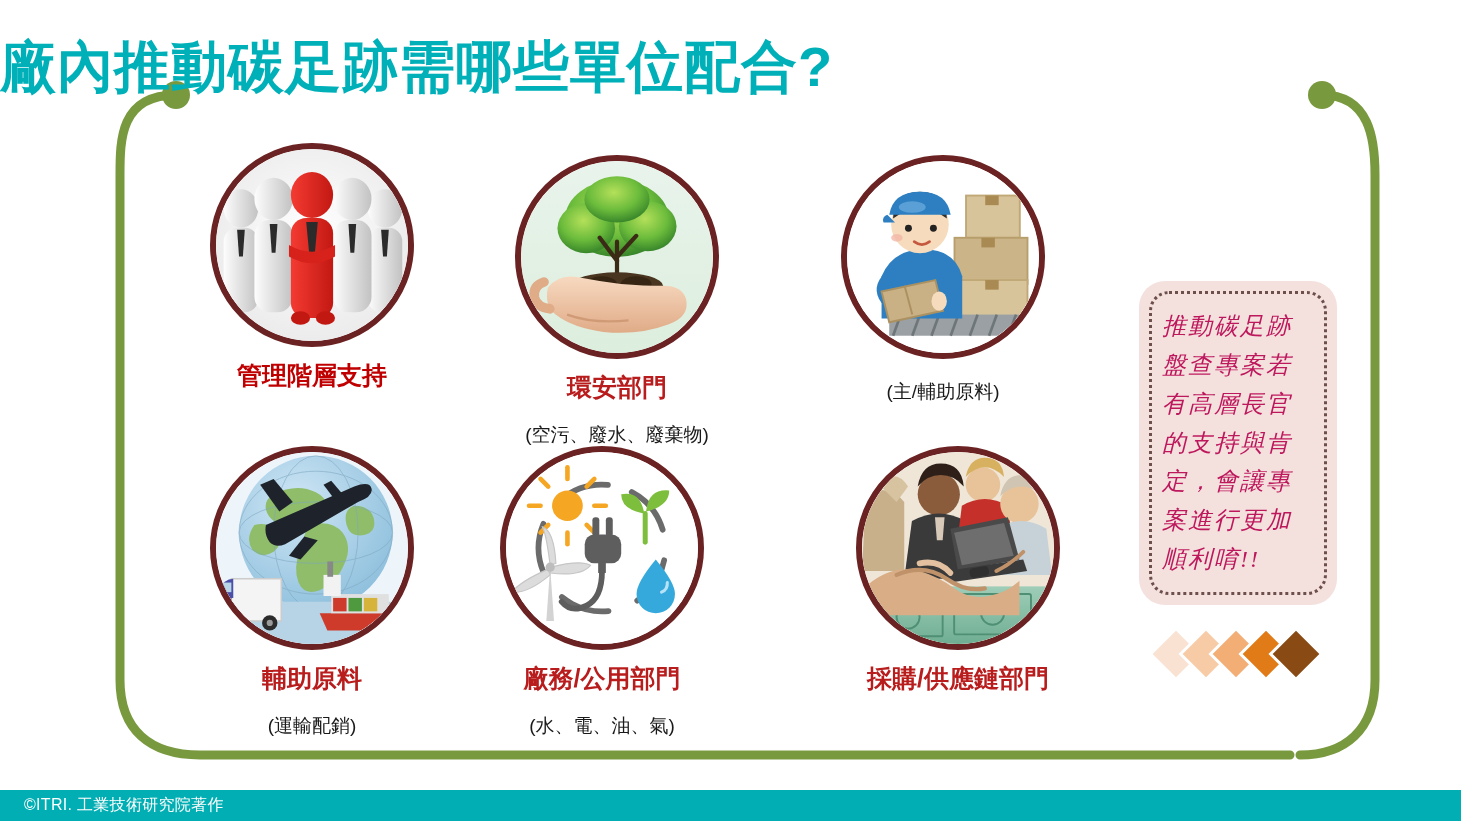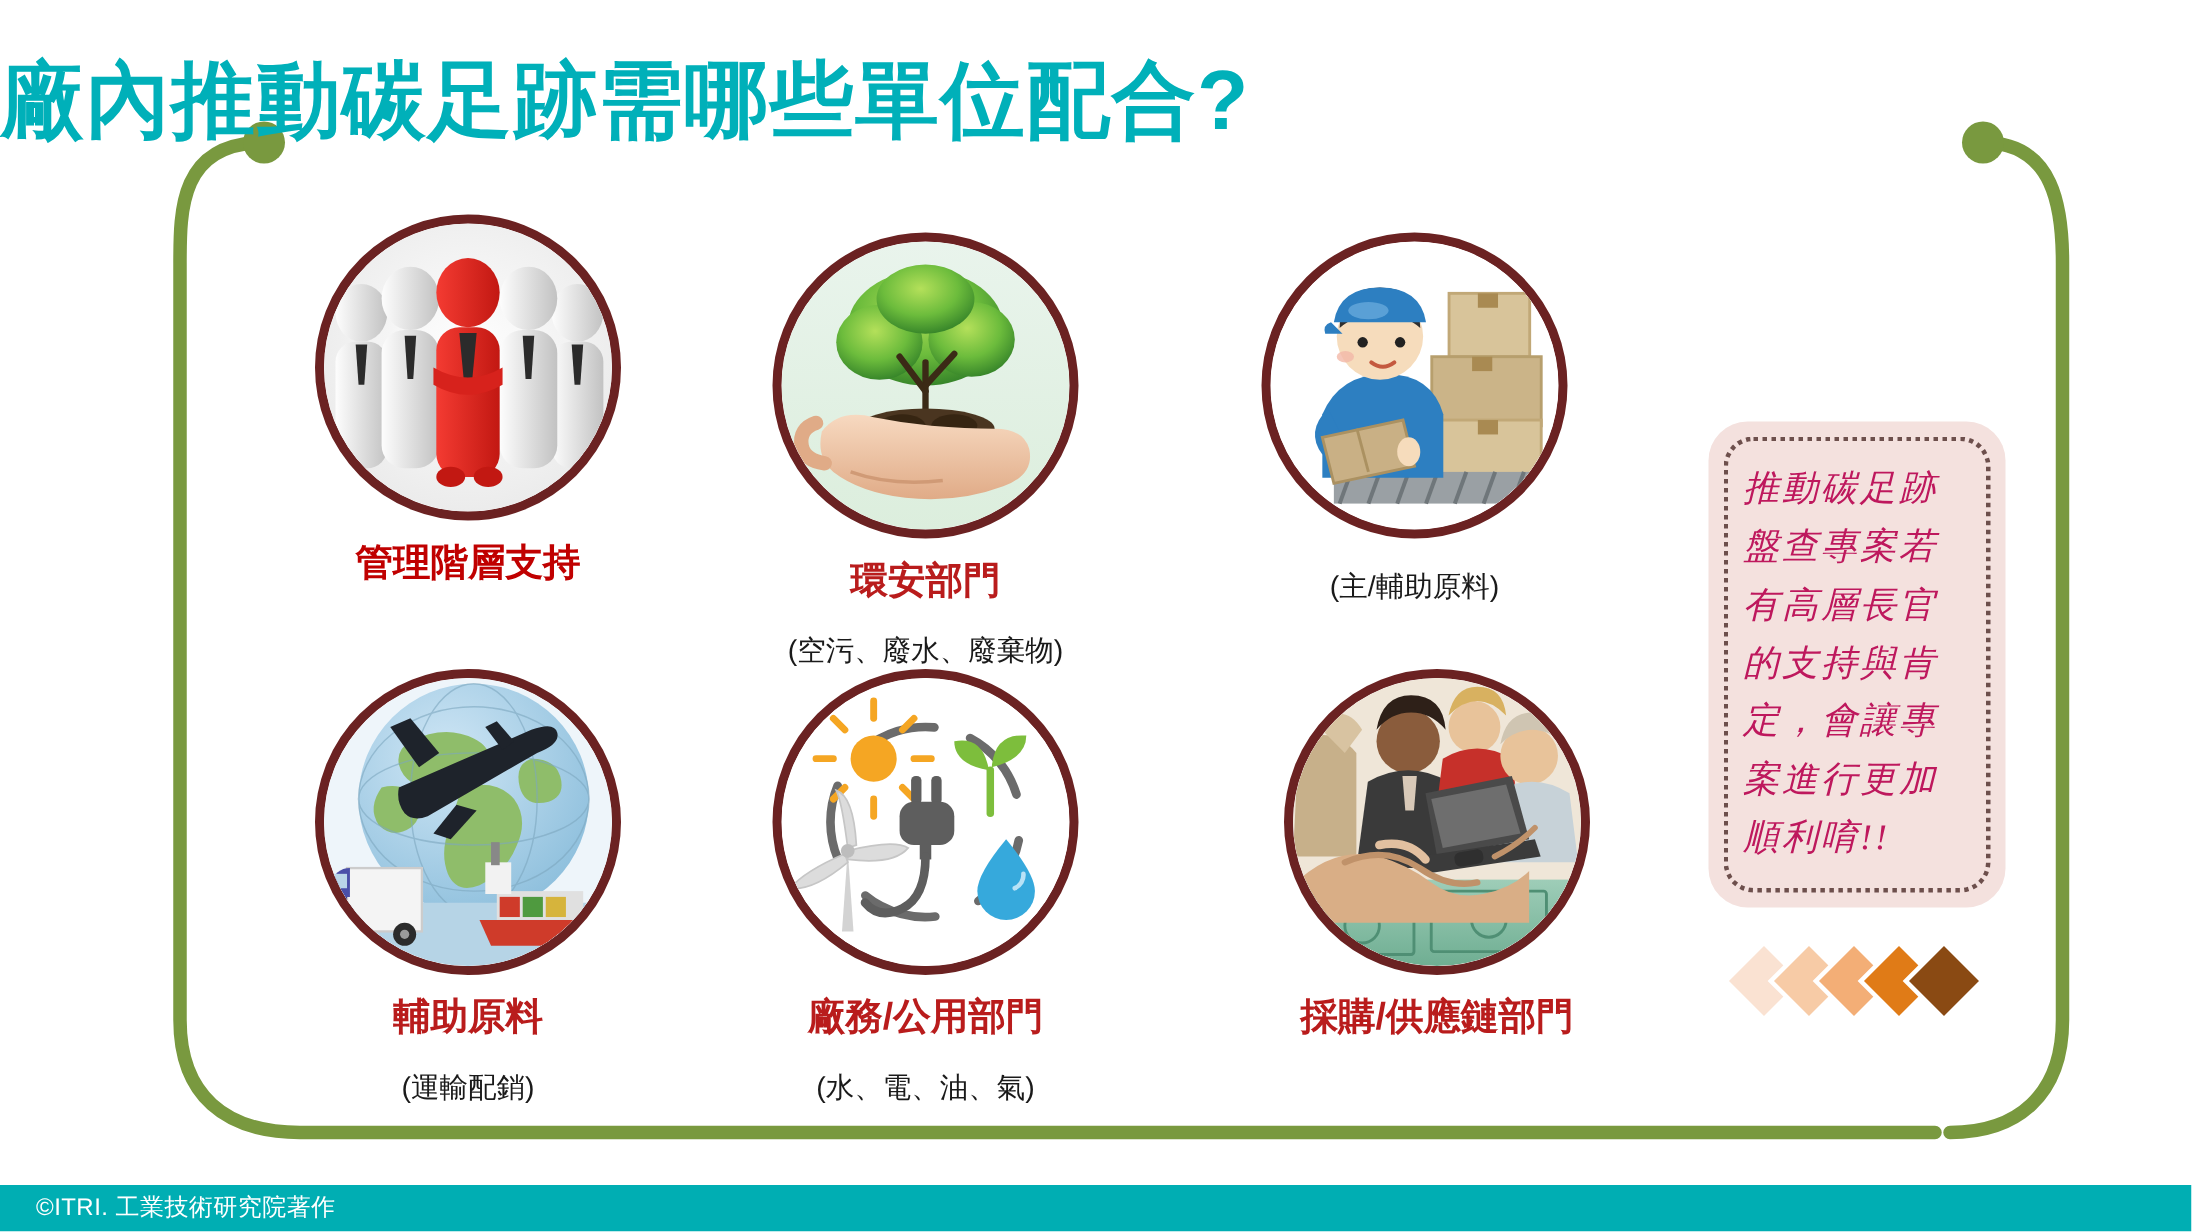--- a/index.html
+++ b/index.html
@@ -276,21 +276,21 @@
             <circle cx="28" cy="89" r="4" fill="#2b2b2b"></circle>
               <circle cx="28" cy="89" r="1.6" fill="#9a9a9a"></circle>
           </g>
         </svg>
       </div>
     </div>
     <div class="dept-label">輔助原料</div>
     <div class="dept-sub">(運輸配銷)</div>
   </div>
 
-  <div class="dept" style="left:467px;top:446px;">
+  <div class="dept" style="left:452px;top:446px;">
     <div class="circle-wrap">
       <div class="circle-inner">
         <svg viewBox="0 0 100 100" width="100%" height="100%">
           <rect width="100" height="100" fill="#ffffff"></rect>
 
           <circle cx="50" cy="50" r="33" fill="none" stroke="#6b6b6b" stroke-width="3" stroke-linecap="round" stroke-dasharray="26 16" transform="rotate(-62 50 50)"></circle>
 
           <g>
             <circle cx="32" cy="28" r="8" fill="#F5A623"></circle>
             <g stroke="#F5A623" stroke-width="2.4" stroke-linecap="round">

